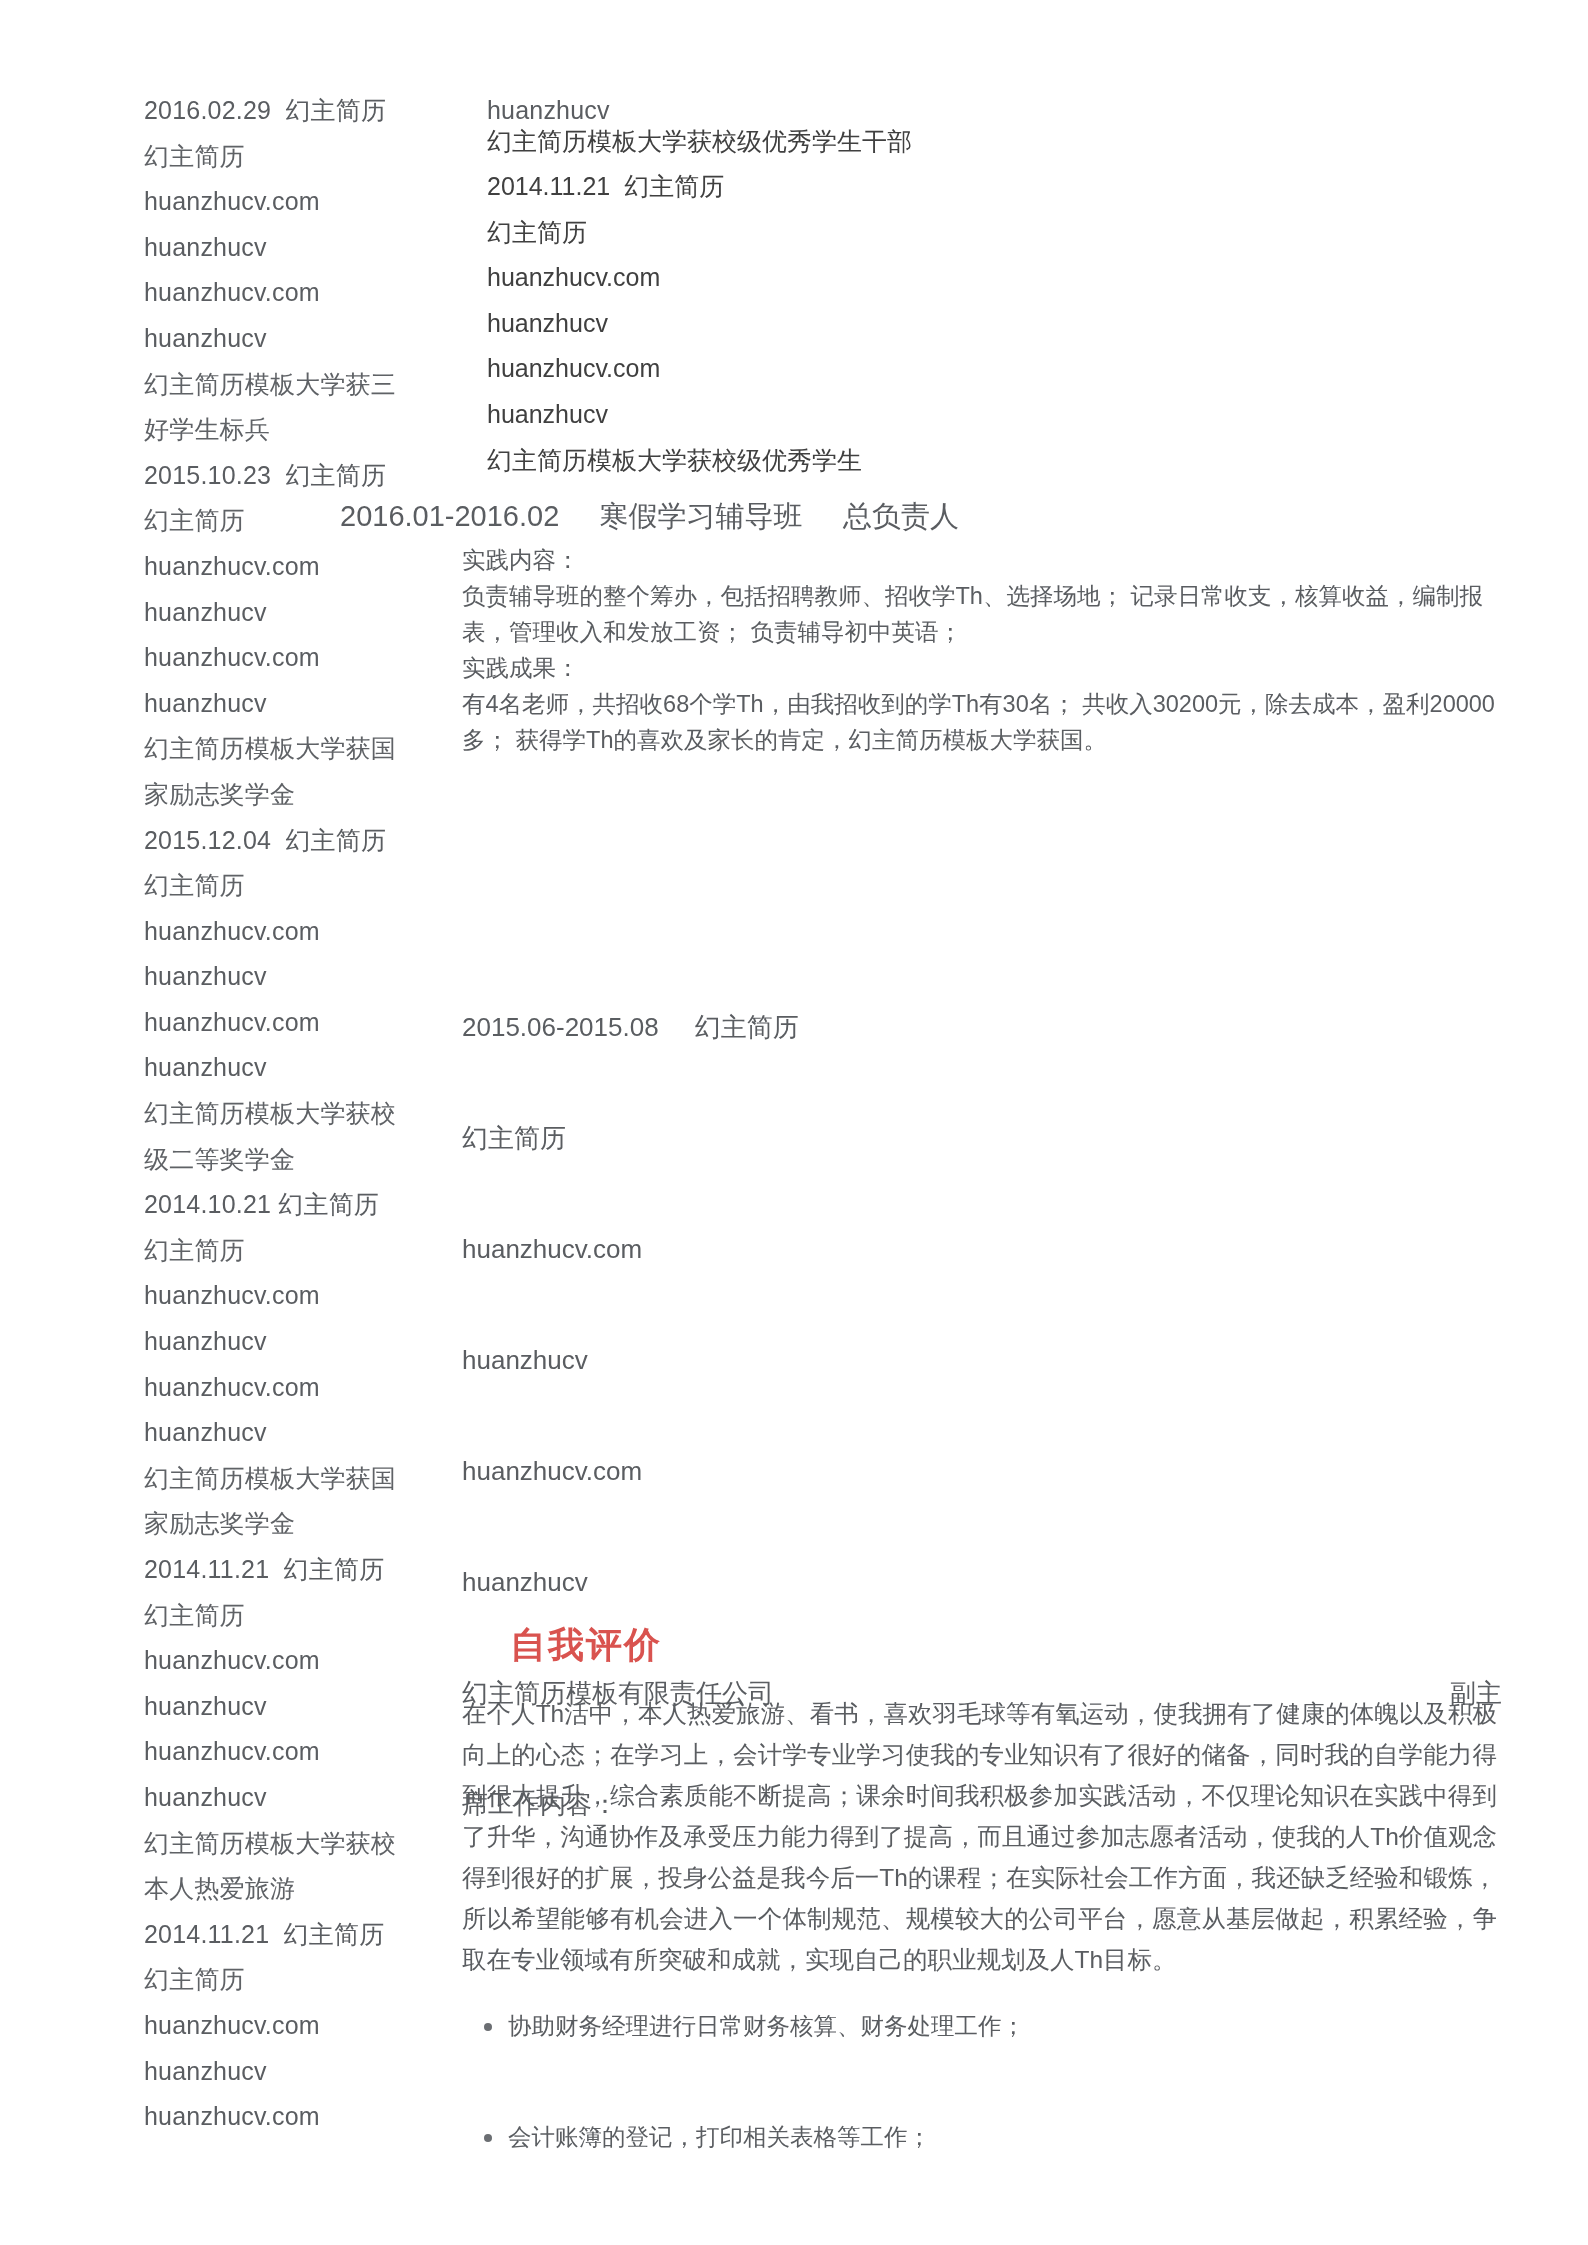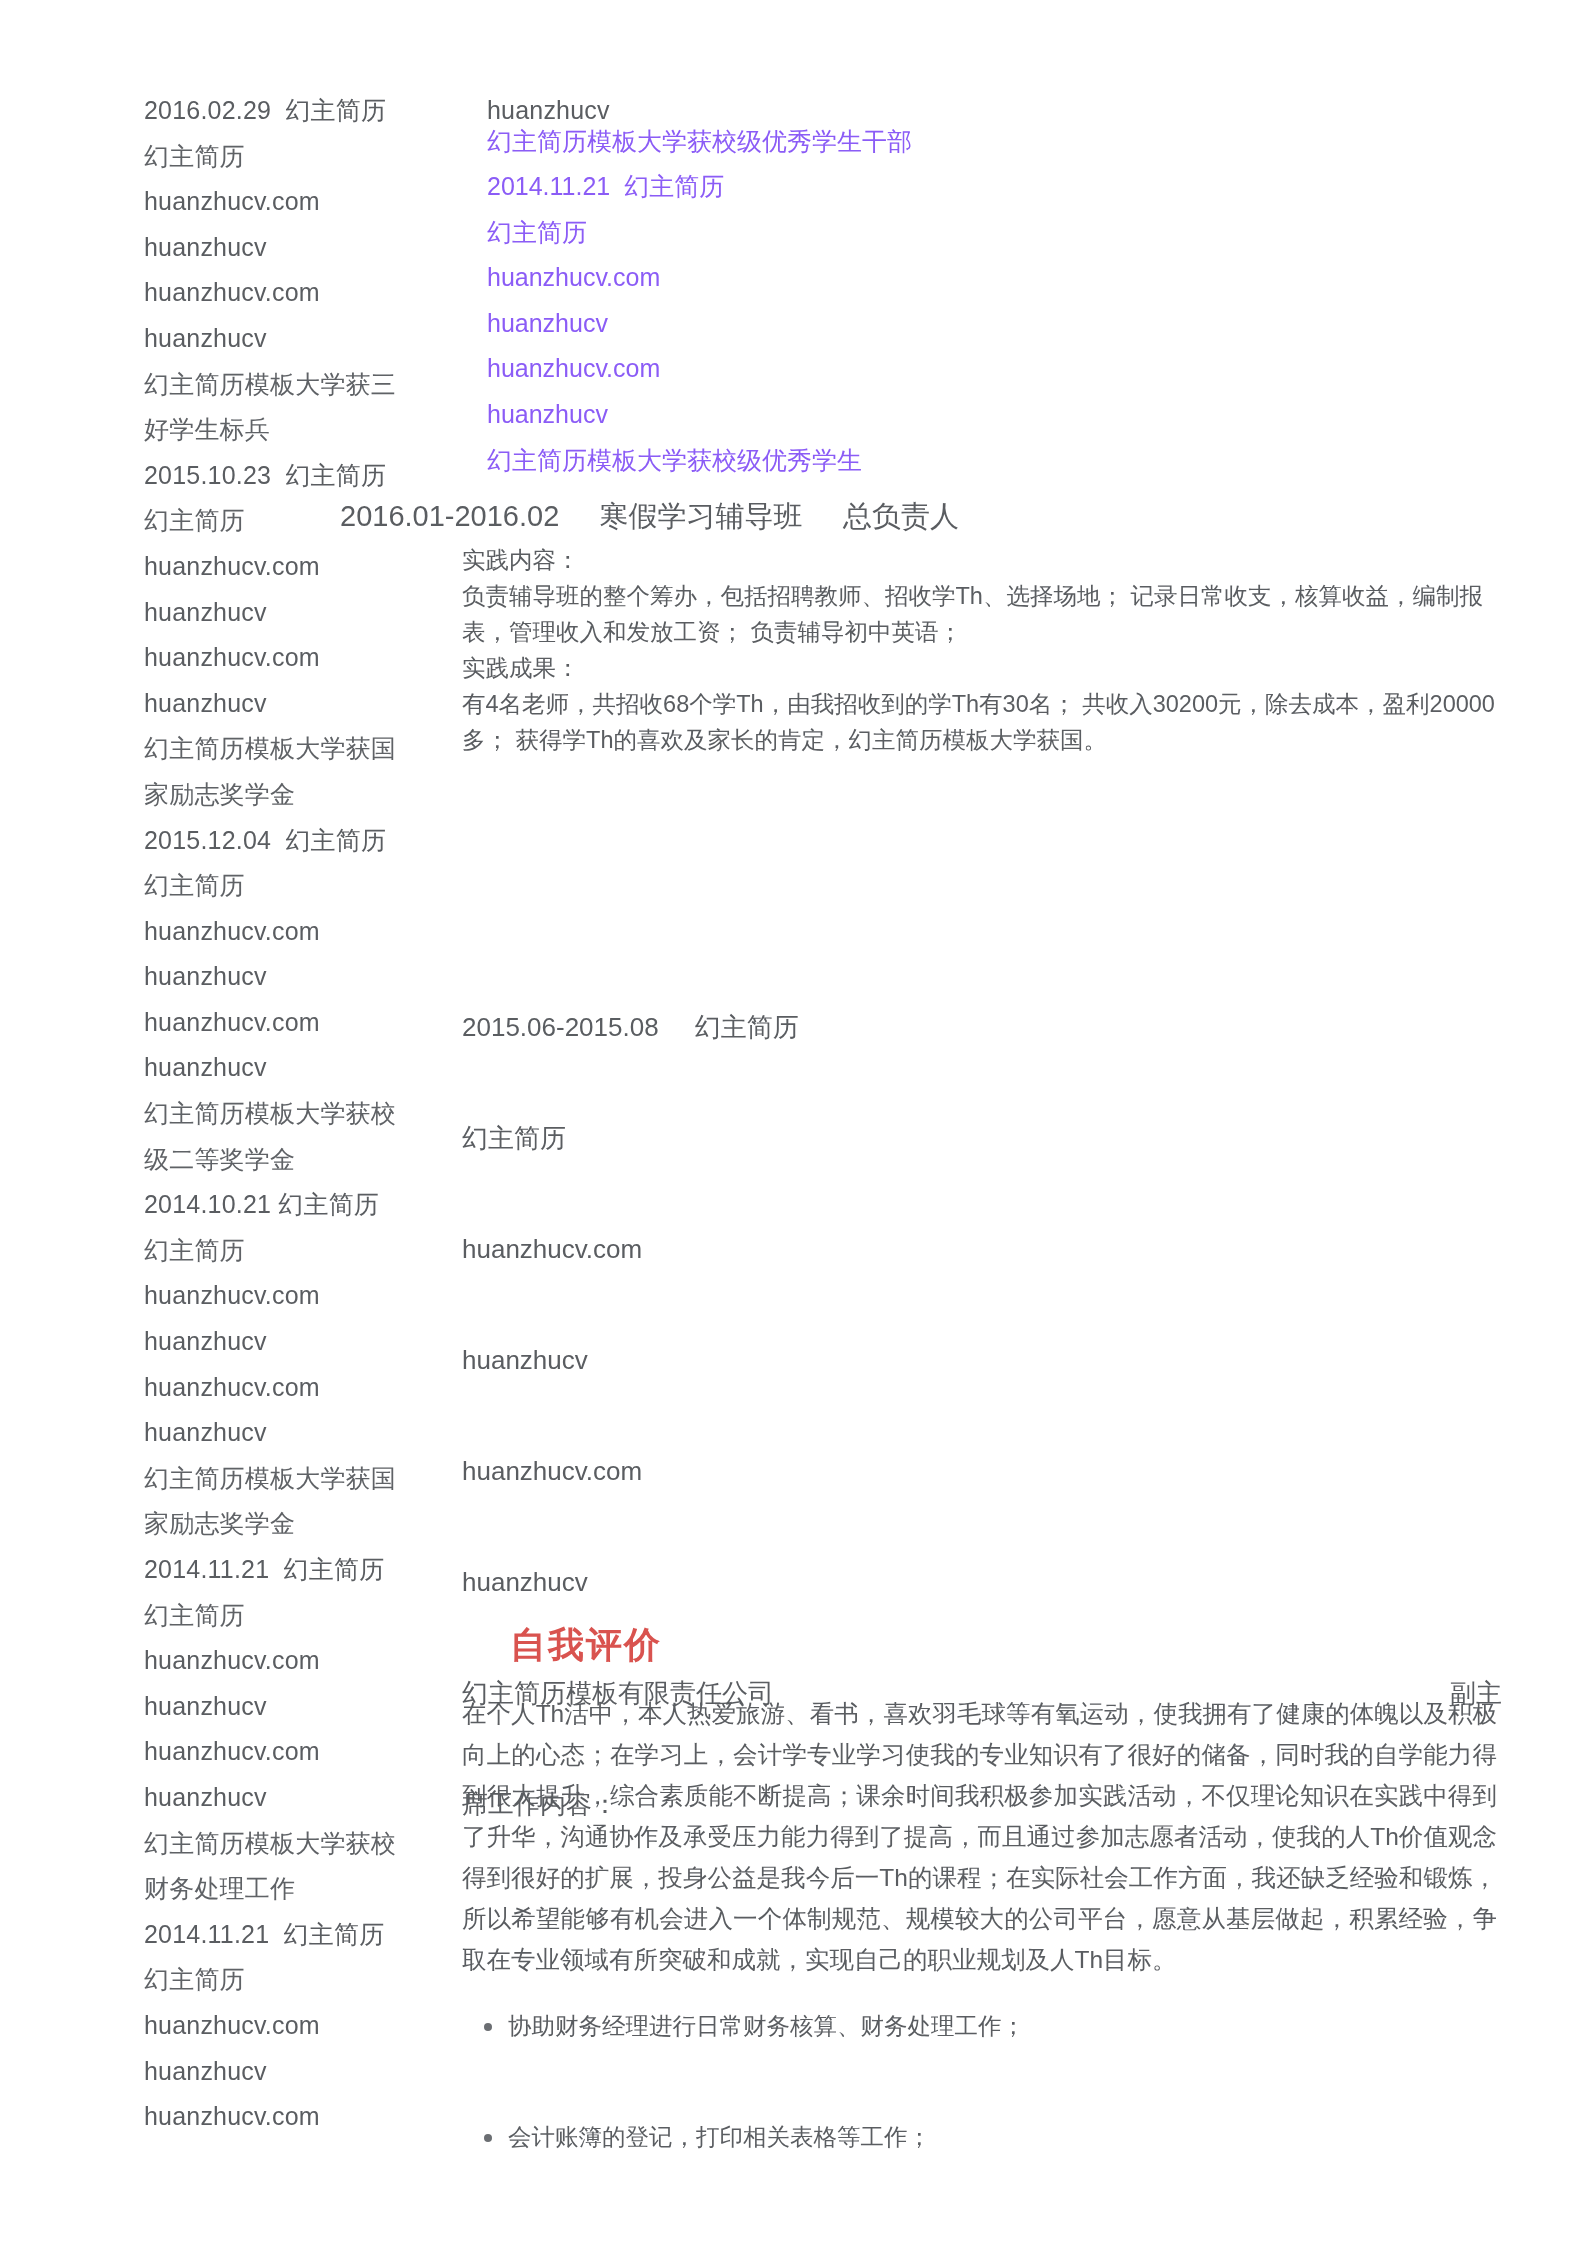--- a/index.html
+++ b/index.html
@@ -50,21 +50,21 @@
     letter-spacing: 0.2px;
   }
 
   
   .wide {
     position: absolute;
     left: 487px;
     width: 1010px;
     font-size: 25px;
     line-height: 45.6px;
-    color: #8b5cf6;
+    color: #404040;
     white-space: pre-wrap;
   }
 
   
   .exp-head {
     position: absolute;
     left: 340px;
     width: 1160px;
     font-size: 29px;
     line-height: 40px;
@@ -180,21 +180,21 @@
     <div class="ln">huanzhucv</div>
     <div class="ln cjk">幻主简历模板大学获国</div>
     <div class="ln cjk">家励志奖学金</div>
     <div class="ln">2014.11.21  幻主简历</div>
     <div class="ln cjk">幻主简历</div>
     <div class="ln">huanzhucv.com</div>
     <div class="ln">huanzhucv</div>
     <div class="ln">huanzhucv.com</div>
     <div class="ln">huanzhucv</div>
     <div class="ln cjk">幻主简历模板大学获校</div>
-    <div class="ln cjk">财务处理工作</div>
+    <div class="ln cjk">本人热爱旅游</div>
     <div class="ln">2014.11.21  幻主简历</div>
     <div class="ln cjk">幻主简历</div>
     <div class="ln">huanzhucv.com</div>
     <div class="ln">huanzhucv</div>
     <div class="ln">huanzhucv.com</div>
   </div>
 
   <div class="right-col">
     <div class="rn">huanzhucv</div>
   </div>

